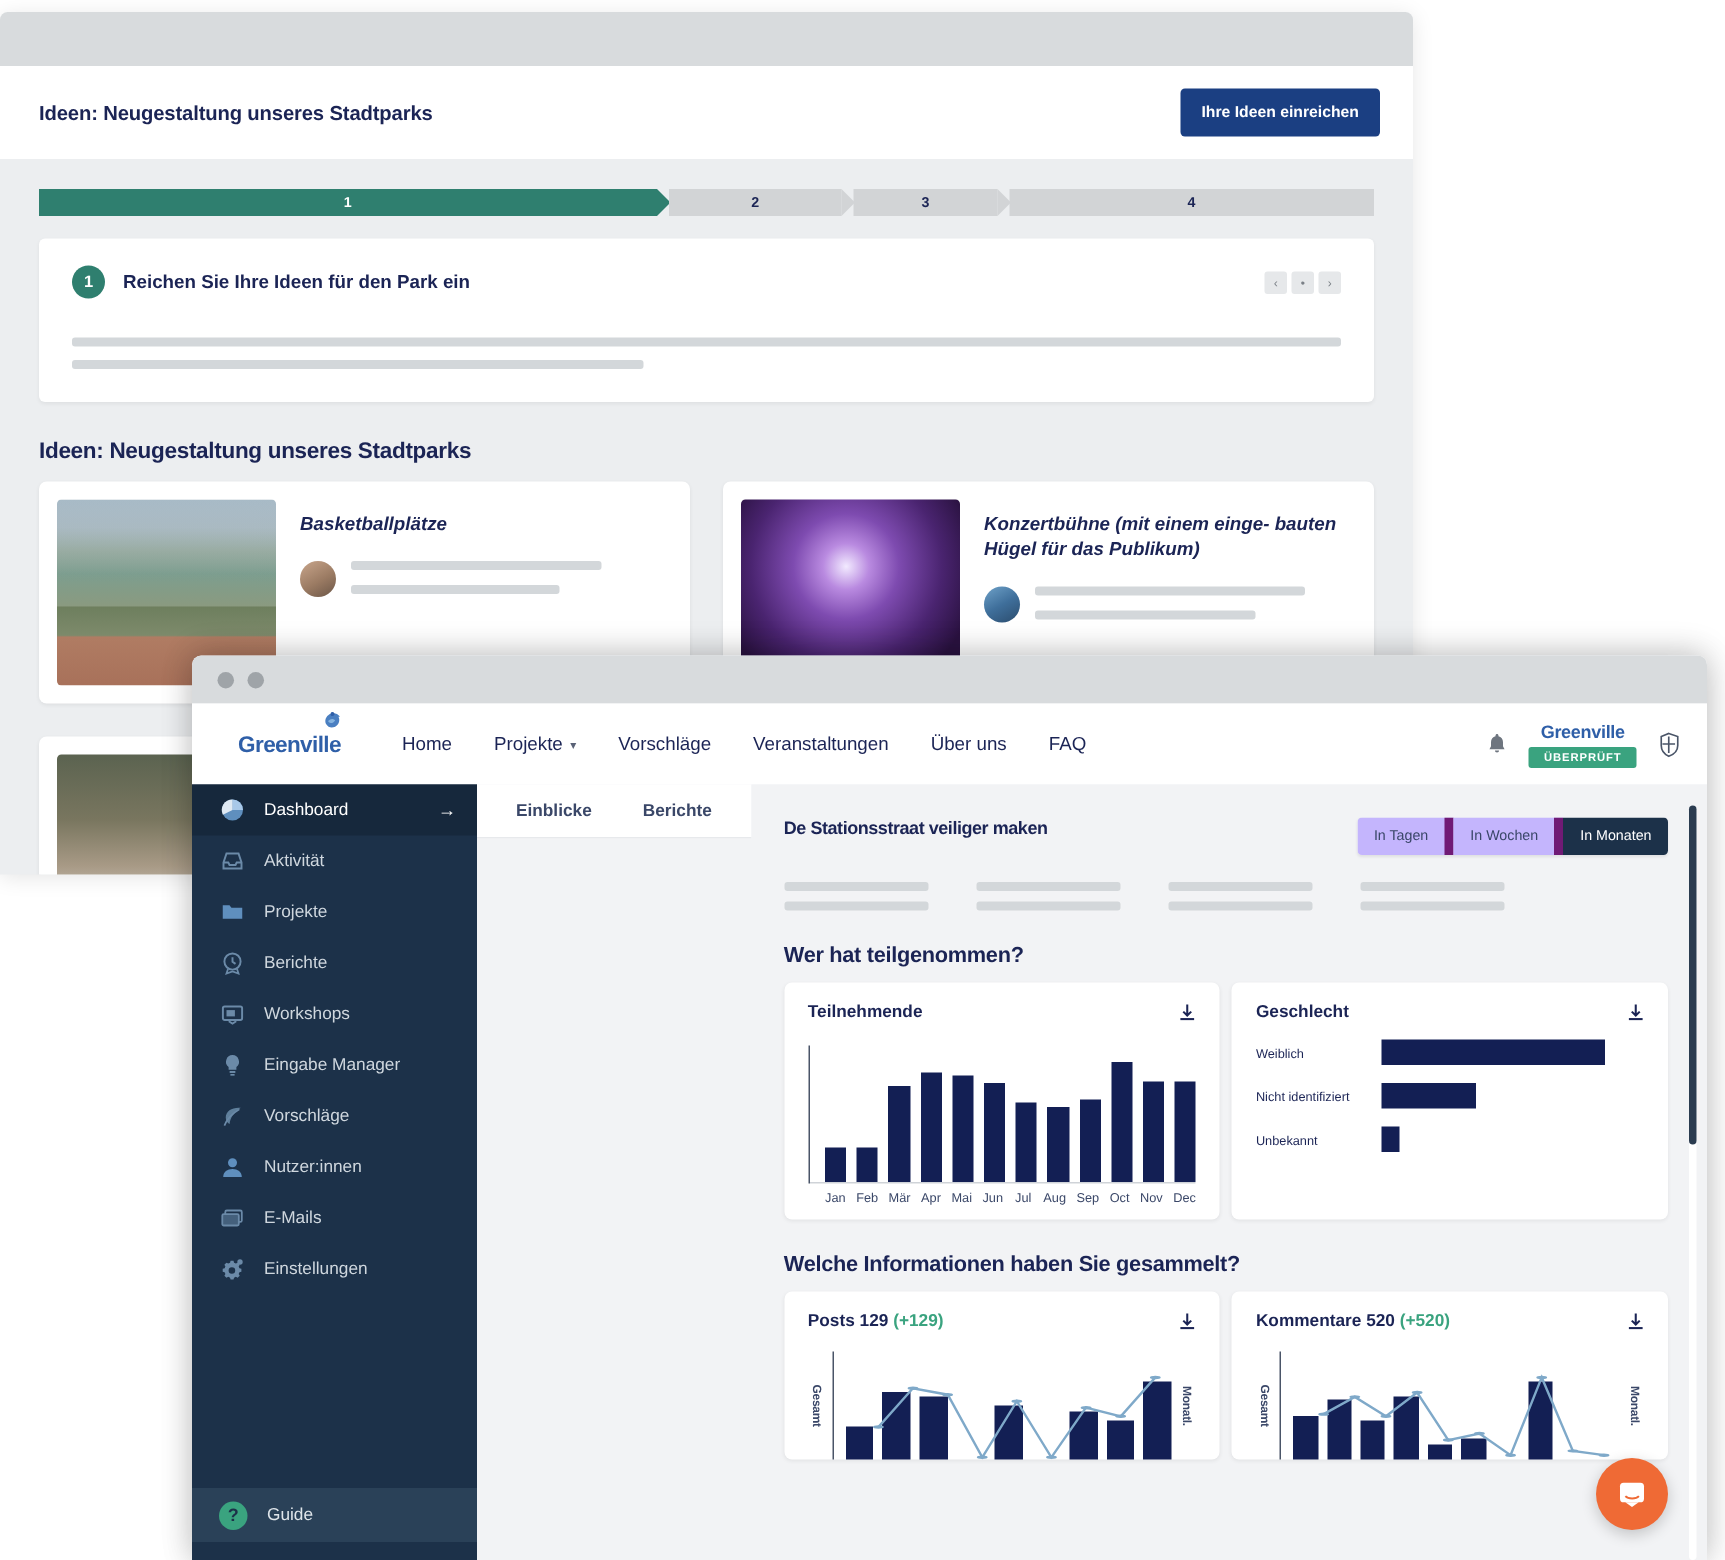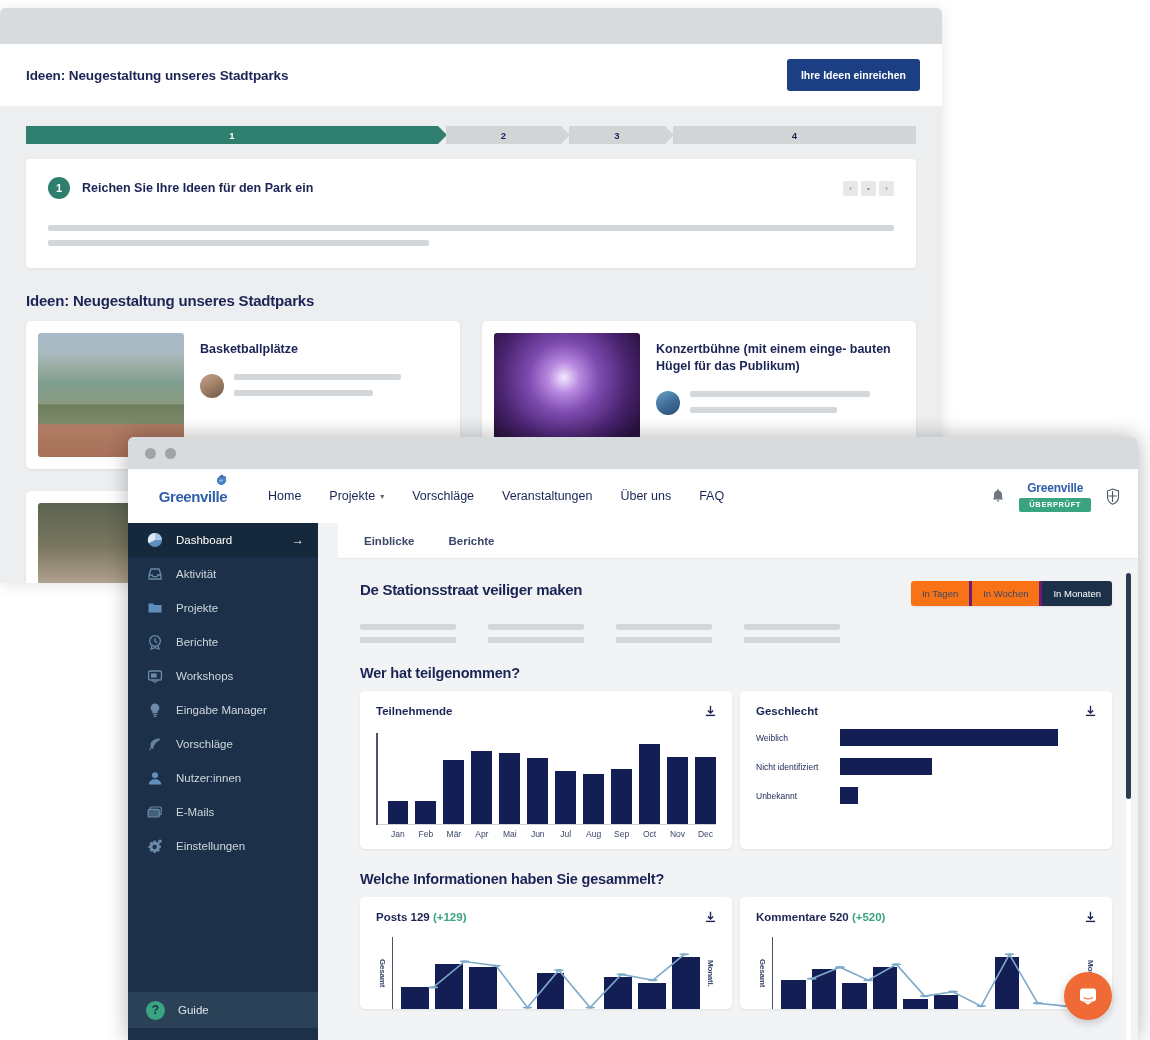--- a/index.html
+++ b/index.html
@@ -100,21 +100,21 @@
       linear-gradient(0deg, #a8715a 0%, #b07c63 26%, #7d8a6b 27%, #6e7f5e 42%, #8a9a80 43%, #7d9e8e 60%, #9fb0a0 72%, #bfc9cc 85%, #cfd8de 100%);
   }
   .thumb-concert {
     background:
       radial-gradient(circle at 48% 36%, #f2eaff 0%, #b98ae0 14%, #7e4bb0 32%, #4a2470 58%, #2a1240 80%);
   }
   .thumb-people {
     background:
       linear-gradient(180deg, #5b6350 0%, #79765f 35%, #a89a86 60%, #c9c2b6 78%, #d8d4cc 100%);
   }
-  .idea-body { flex: 1; padding: 8px 10px 0 16px; }
+  .idea-body { flex: 1; padding: 8px 10px 0 16px; font-style: italic; }
   .idea-title { font-size: 12.5px; font-weight: bold; color: #1b2455; line-height: 1.35; }
   .idea-meta { display: flex; align-items: flex-start; gap: 10px; margin-top: 16px; }
   .avatar {
     width: 24px; height: 24px; border-radius: 50%;
     flex-shrink: 0;
     background: linear-gradient(150deg, #c9a68c 0%, #9b7b63 55%, #6b5647 100%);
   }
   .avatar.b { background: linear-gradient(150deg, #6fa2c9 0%, #3f6f9b 50%, #2b4c6d 100%); }
   .idea-lines { flex: 1; }
 
@@ -188,37 +188,37 @@
     height: 36px; padding: 0 18px; background: #2a4158;
     color: #dfe5ea; font-size: 11.5px; cursor: pointer;
   }
   .guide-circle {
     width: 19px; height: 19px; border-radius: 50%;
     background: #3aa37f; color: #1c3149;
     font-size: 12px; font-weight: bold;
     display: flex; align-items: center; justify-content: center;
   }
 
-  .main-col { flex: 1; display: flex; flex-direction: column; min-width: 0; margin-left: 20px; }
+  .main-col { flex: 1; display: flex; flex-direction: row; min-width: 0; }
   .subtabs {
     height: 36px; background: #ffffff; display: flex; align-items: center;
     gap: 34px; padding: 0 26px; border-bottom: 1px solid #e7e9ec;
   }
   .subtab { font-size: 11.5px; font-weight: bold; color: #3a4768; cursor: pointer; }
 
   .content {
     flex: 1; background: #f2f3f5; padding: 22px 26px 0 22px;
     position: relative; overflow: hidden;
   }
   .content-head { display: flex; align-items: flex-start; justify-content: space-between; }
-  .page-title { font-size: 15px; font-weight: bold; color: #1b2455; letter-spacing: -0.3px; }
+  .page-title { font-size: 12px; font-weight: bold; color: #1b2455; letter-spacing: -0.3px; }
   .seg-group { display: flex; border-radius: 3px; overflow: hidden; box-shadow: 0 1px 2px rgba(0,0,0,0.08); }
   .seg {
-    background: #f97316; color: #3a4768; font-size: 9.5px;
-    padding: 7px 11px; cursor: pointer; border-right: 3px solid #701a75;
+    background: #c4b5fd; color: #3a4768; font-size: 9.5px;
+    padding: 7px 11px; cursor: pointer; border-right: 6px solid #701a75;
   }
   .seg.active { background: #1c3149; color: #ffffff; border-right: none; }
 
   .meta-skels { display: flex; gap: 32px; margin-top: 18px; }
   .meta-col { width: 96px; }
 
   .sec-title { font-size: 14.5px; font-weight: bold; color: #1b2455; margin: 22px 0 10px 0; letter-spacing: -0.2px; }
 
   .chart-row { display: flex; gap: 8px; }
   .chart-card {

